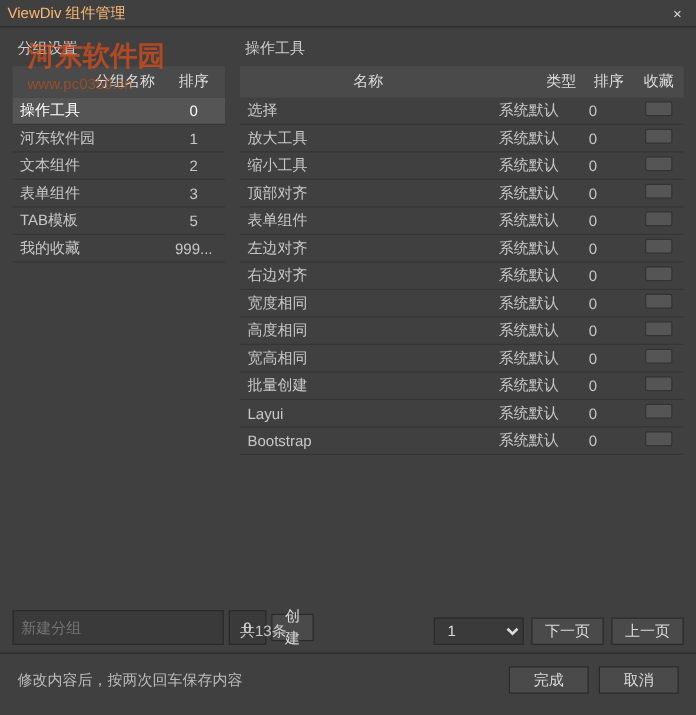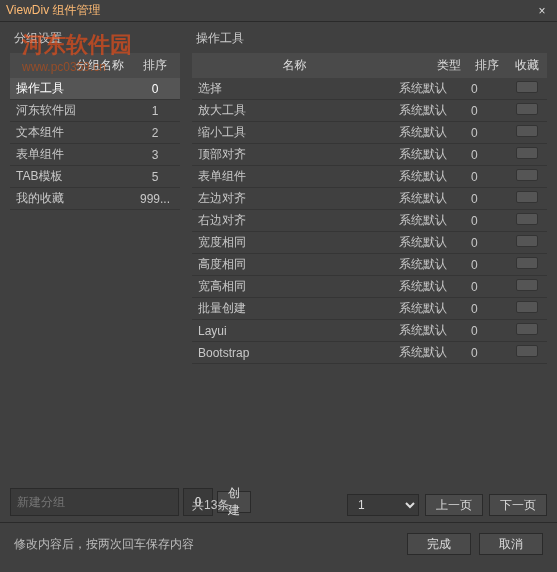--- a/index.html
+++ b/index.html
@@ -232,22 +232,22 @@
           <div class="c-type">系统默认</div>
           <div class="c-sort">0</div>
           <div class="c-fav"><span class="favbox"></span></div>
         </div>
       </div>
     <div class="right-footer">
       <span class="count">共13条</span>
       <select class="select">
         <option>1</option>
       </select>
+      <button class="btn">下一页</button>
       <button class="btn">上一页</button>
-      <button class="btn">下一页</button>
     </div>
   </div>
 </div>
 
 <div class="bottombar">
   <div class="hint">修改内容后，按两次回车保存内容</div>
   <button class="btn">完成</button>
   <button class="btn">取消</button>
 </div>
 

